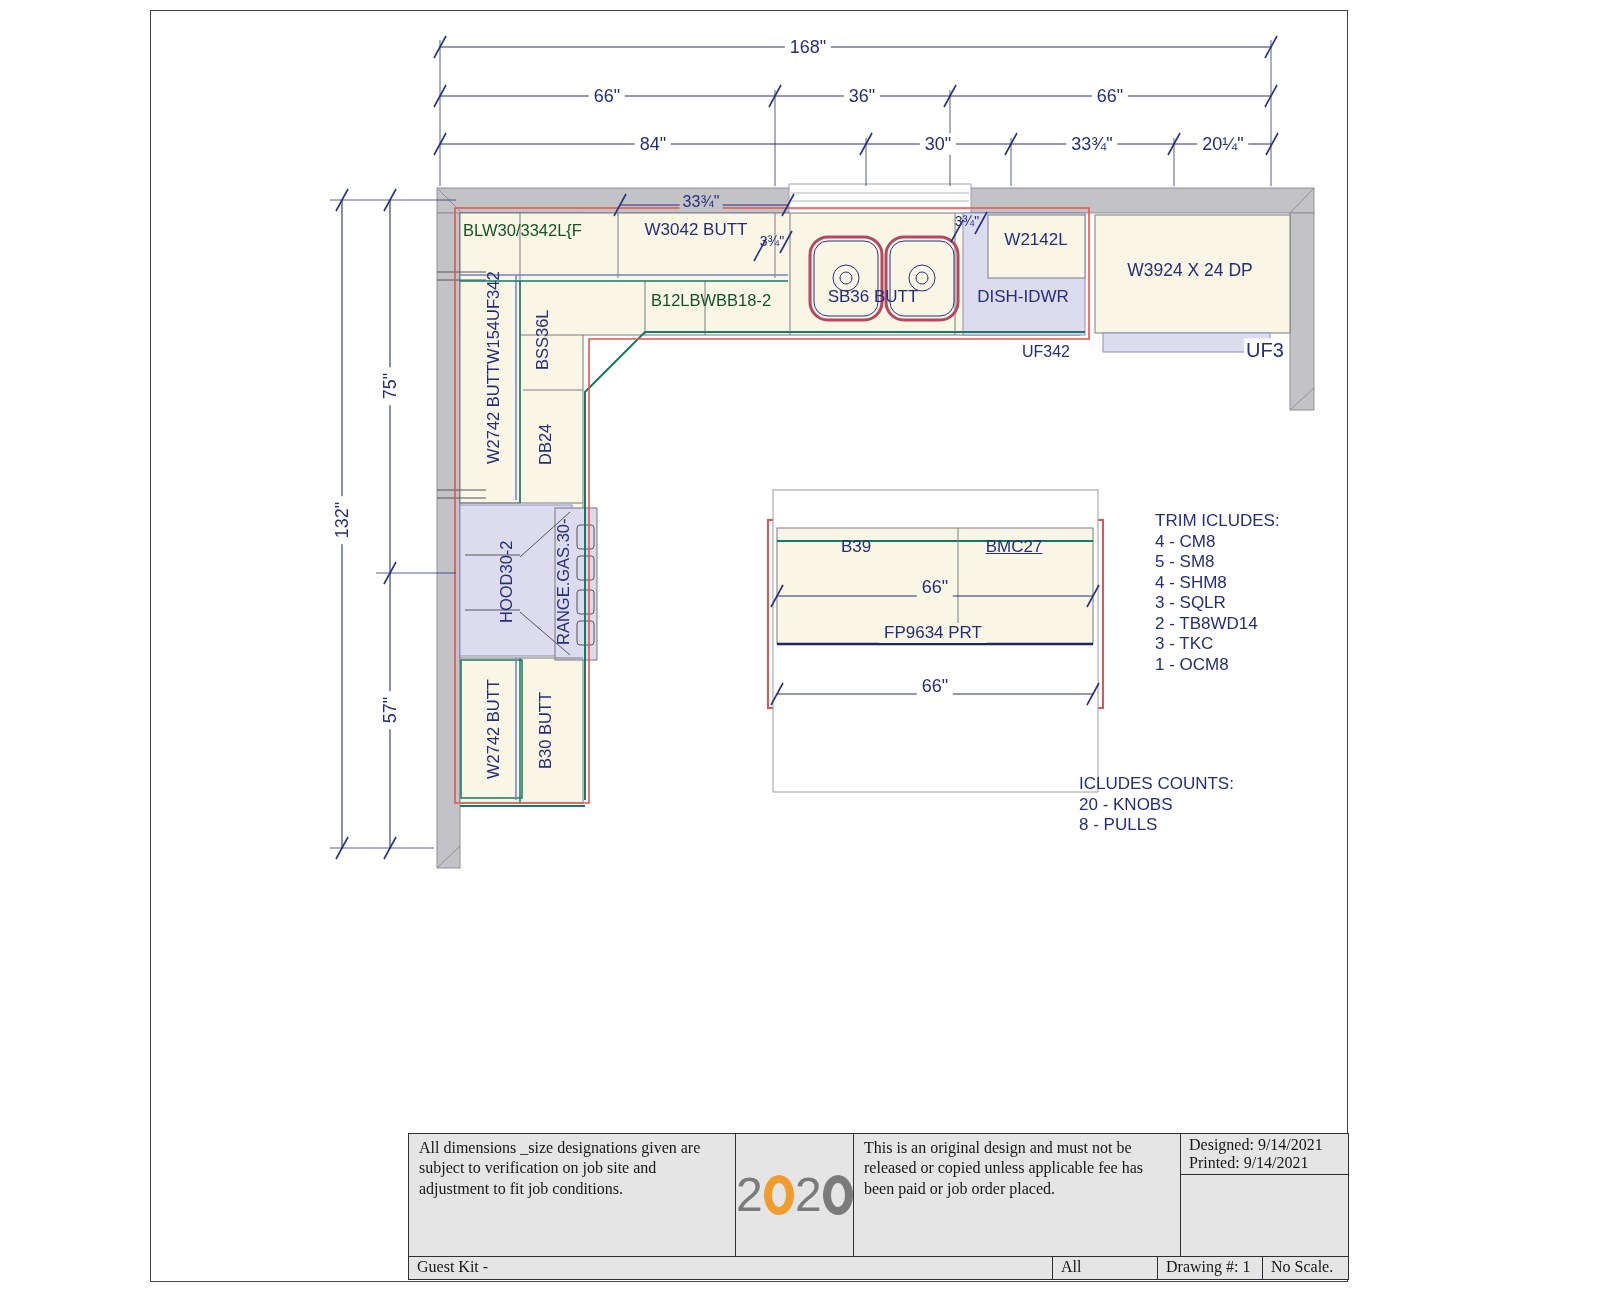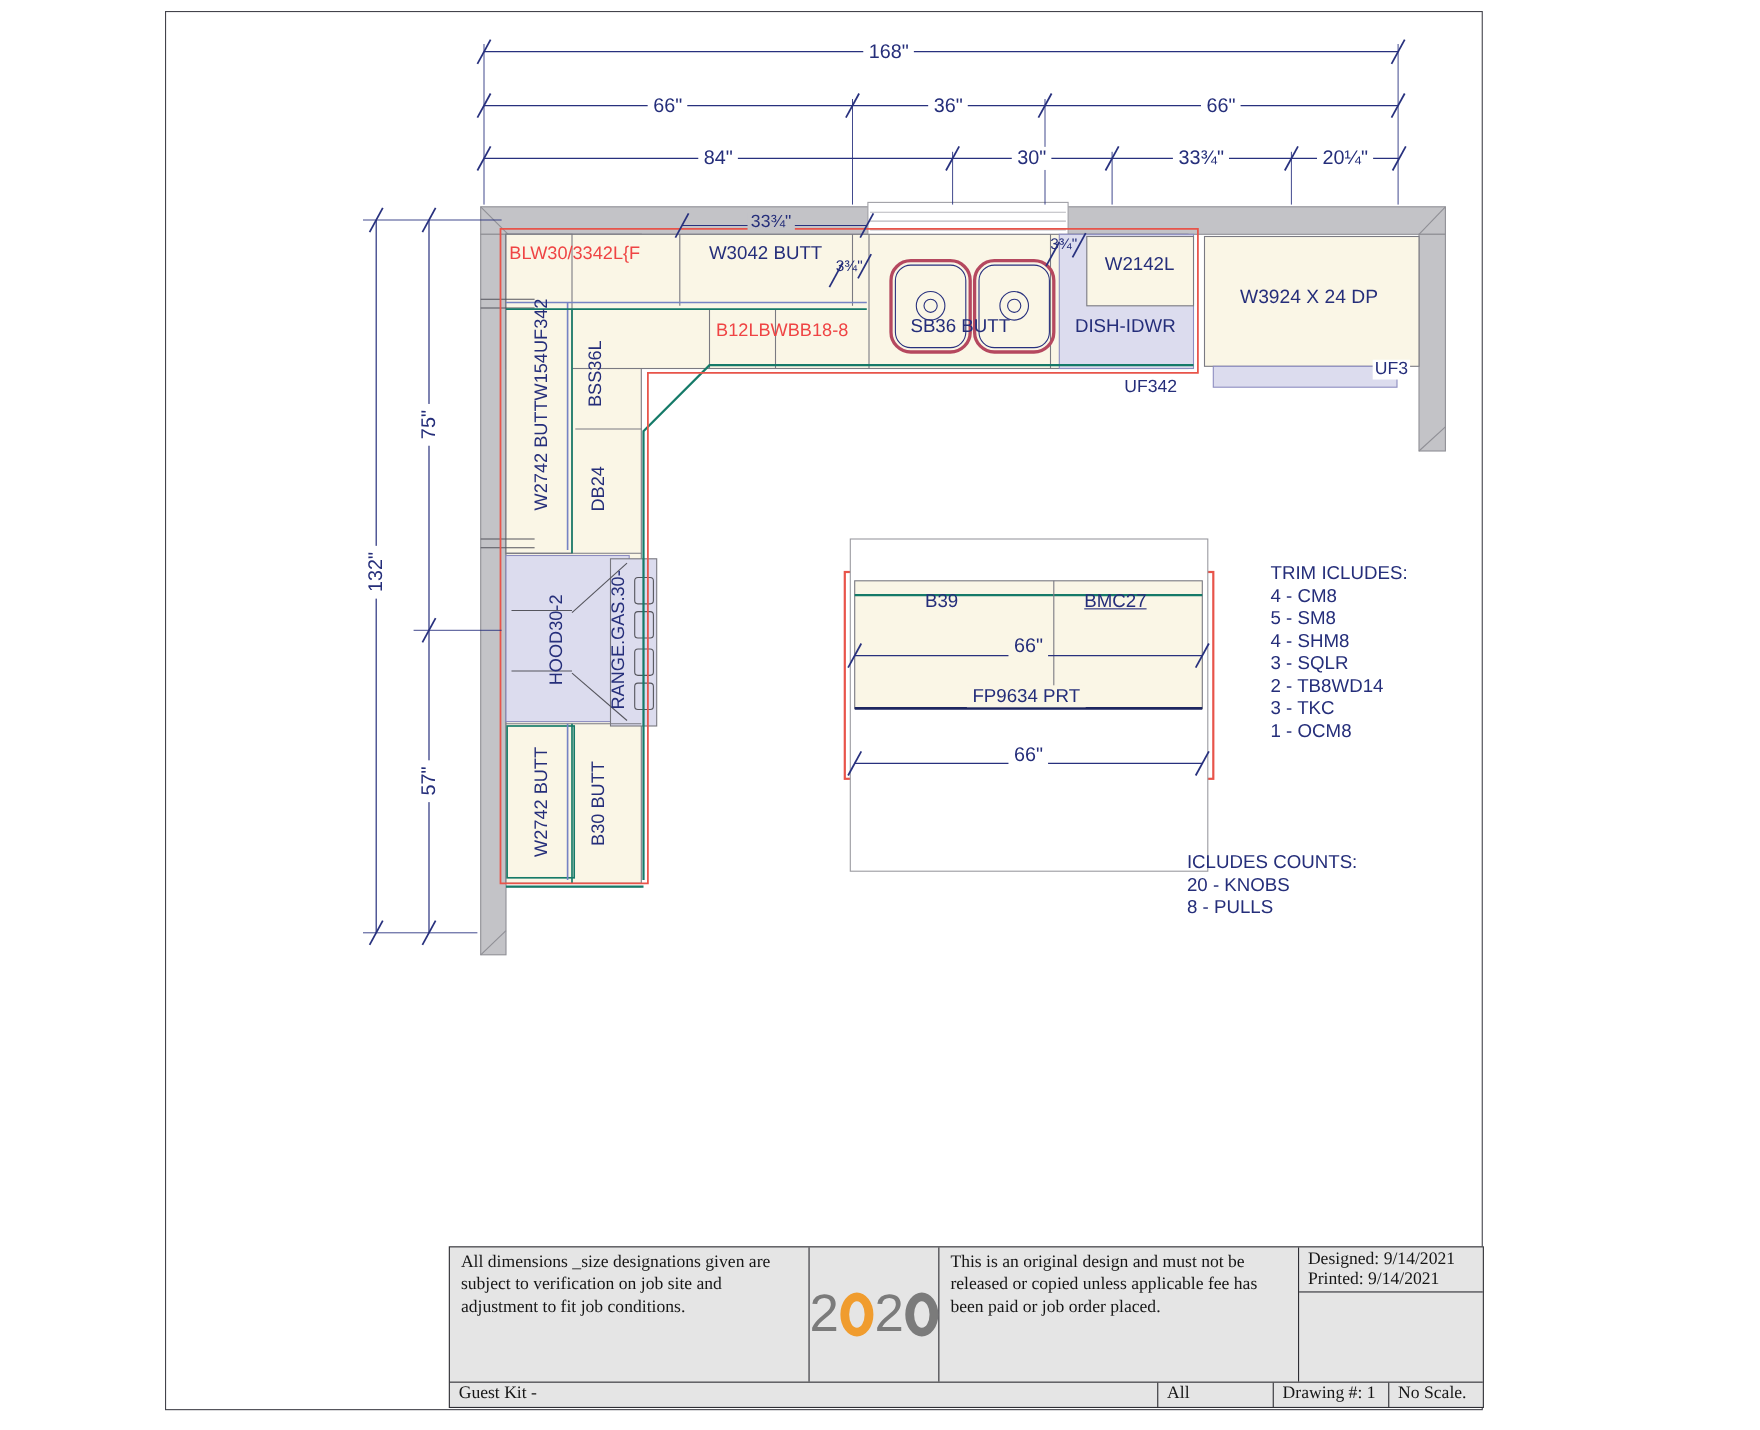--- a/index.html
+++ b/index.html
@@ -3,21 +3,21 @@
 <meta charset="utf-8">
 <style>
   html,body{margin:0;padding:0;background:#fff;}
   #page{position:relative;width:1600px;height:1300px;background:#fff;overflow:hidden;
         font-family:"Liberation Sans",sans-serif;}
   #sheet-border{position:absolute;left:150px;top:10px;width:1196px;height:1270px;
         border:1.5px solid #43434b;}
   svg{position:absolute;left:0;top:0;}
   .lab{position:absolute;transform:translate(-50%,-50%);font-size:17px;color:#252e7a;
        white-space:nowrap;z-index:5;}
-  .lab-clip{position:absolute;font-size:16.5px;color:#ef4444;white-space:nowrap;
+  .lab-clip{position:absolute;font-size:16.5px;color:#14532d;white-space:nowrap;
        overflow:hidden;z-index:5;}
   .dim{position:absolute;transform:translate(-50%,-50%);font-size:18px;color:#252e7a;
        background:#fff;padding:0 5px;white-space:nowrap;z-index:5;}
   .dim.on-wall{background:#c3c3c7;padding:0 3px;}
   .dim.on-cream{background:#faf6e6;}
   .dim.small{font-size:14px;background:transparent;padding:0 2px;}
   .vdim{position:absolute;transform:translate(-50%,-50%) rotate(-90deg);font-size:18px;
        color:#252e7a;background:#fff;padding:0 6px;white-space:nowrap;z-index:5;}
   .vlab{position:absolute;writing-mode:vertical-rl;transform:rotate(180deg);
        font-size:16.5px;color:#252e7a;white-space:nowrap;z-index:5;
@@ -194,26 +194,26 @@
   <div class="dim" style="left:1223px;top:144px;">20¼"</div>
   <div class="dim on-wall" style="left:701px;top:202px;font-size:16px;">33¾"</div>
   <div class="dim small" style="left:772px;top:241px;">3¾"</div>
   <div class="dim small" style="left:967px;top:221px;">3¾"</div>
   <div class="vdim" style="left:342px;top:520px;">132"</div>
   <div class="vdim" style="left:390px;top:386px;">75"</div>
   <div class="vdim" style="left:390px;top:710px;">57"</div>
 
   <div class="lab-clip" style="left:463px;top:221px;width:153px;">BLW30/3342L{F</div>
   <div class="lab" style="left:696px;top:230px;">W3042 BUTT</div>
-  <div class="lab-clip" style="left:651px;top:291px;width:138px;">B12LBWBB18-8</div>
+  <div class="lab-clip" style="left:651px;top:291px;width:138px;">B12LBWBB18-2</div>
   <div class="lab" style="left:873px;top:297px;">SB36 BUTT</div>
   <div class="lab" style="left:1036px;top:240px;">W2142L</div>
   <div class="lab" style="left:1023px;top:297px;">DISH-IDWR</div>
   <div class="lab" style="left:1190px;top:270px;font-size:17.5px;">W3924 X 24 DP</div>
-  <div class="lab" style="left:1265px;top:336px;font-size:16px;background:#fff;padding:0 2px;">UF3</div>
+  <div class="lab" style="left:1265px;top:350px;font-size:20px;background:#fff;padding:0 2px;">UF3</div>
   <div class="lab" style="left:1046px;top:352px;font-size:16px;">UF342</div>
   <div class="vlab" style="left:480px;top:230px;width:26px;height:275px;">W2742 BUTTW154UF342</div>
   <div class="vlab" style="left:530px;top:282px;width:24px;height:115px;">BSS36L</div>
   <div class="vlab" style="left:533px;top:402px;width:24px;height:85px;">DB24</div>
   <div class="vlab" style="left:494px;top:512px;width:24px;height:140px;">HOOD30-2</div>
   <div class="vlab" style="left:551px;top:503px;width:24px;height:158px;">RANGE.GAS.30-</div>
   <div class="vlab" style="left:481px;top:658px;width:24px;height:142px;">W2742 BUTT</div>
   <div class="vlab" style="left:533px;top:656px;width:24px;height:148px;">B30 BUTT</div>
 
   <div class="lab" style="left:856px;top:547px;">B39</div>

